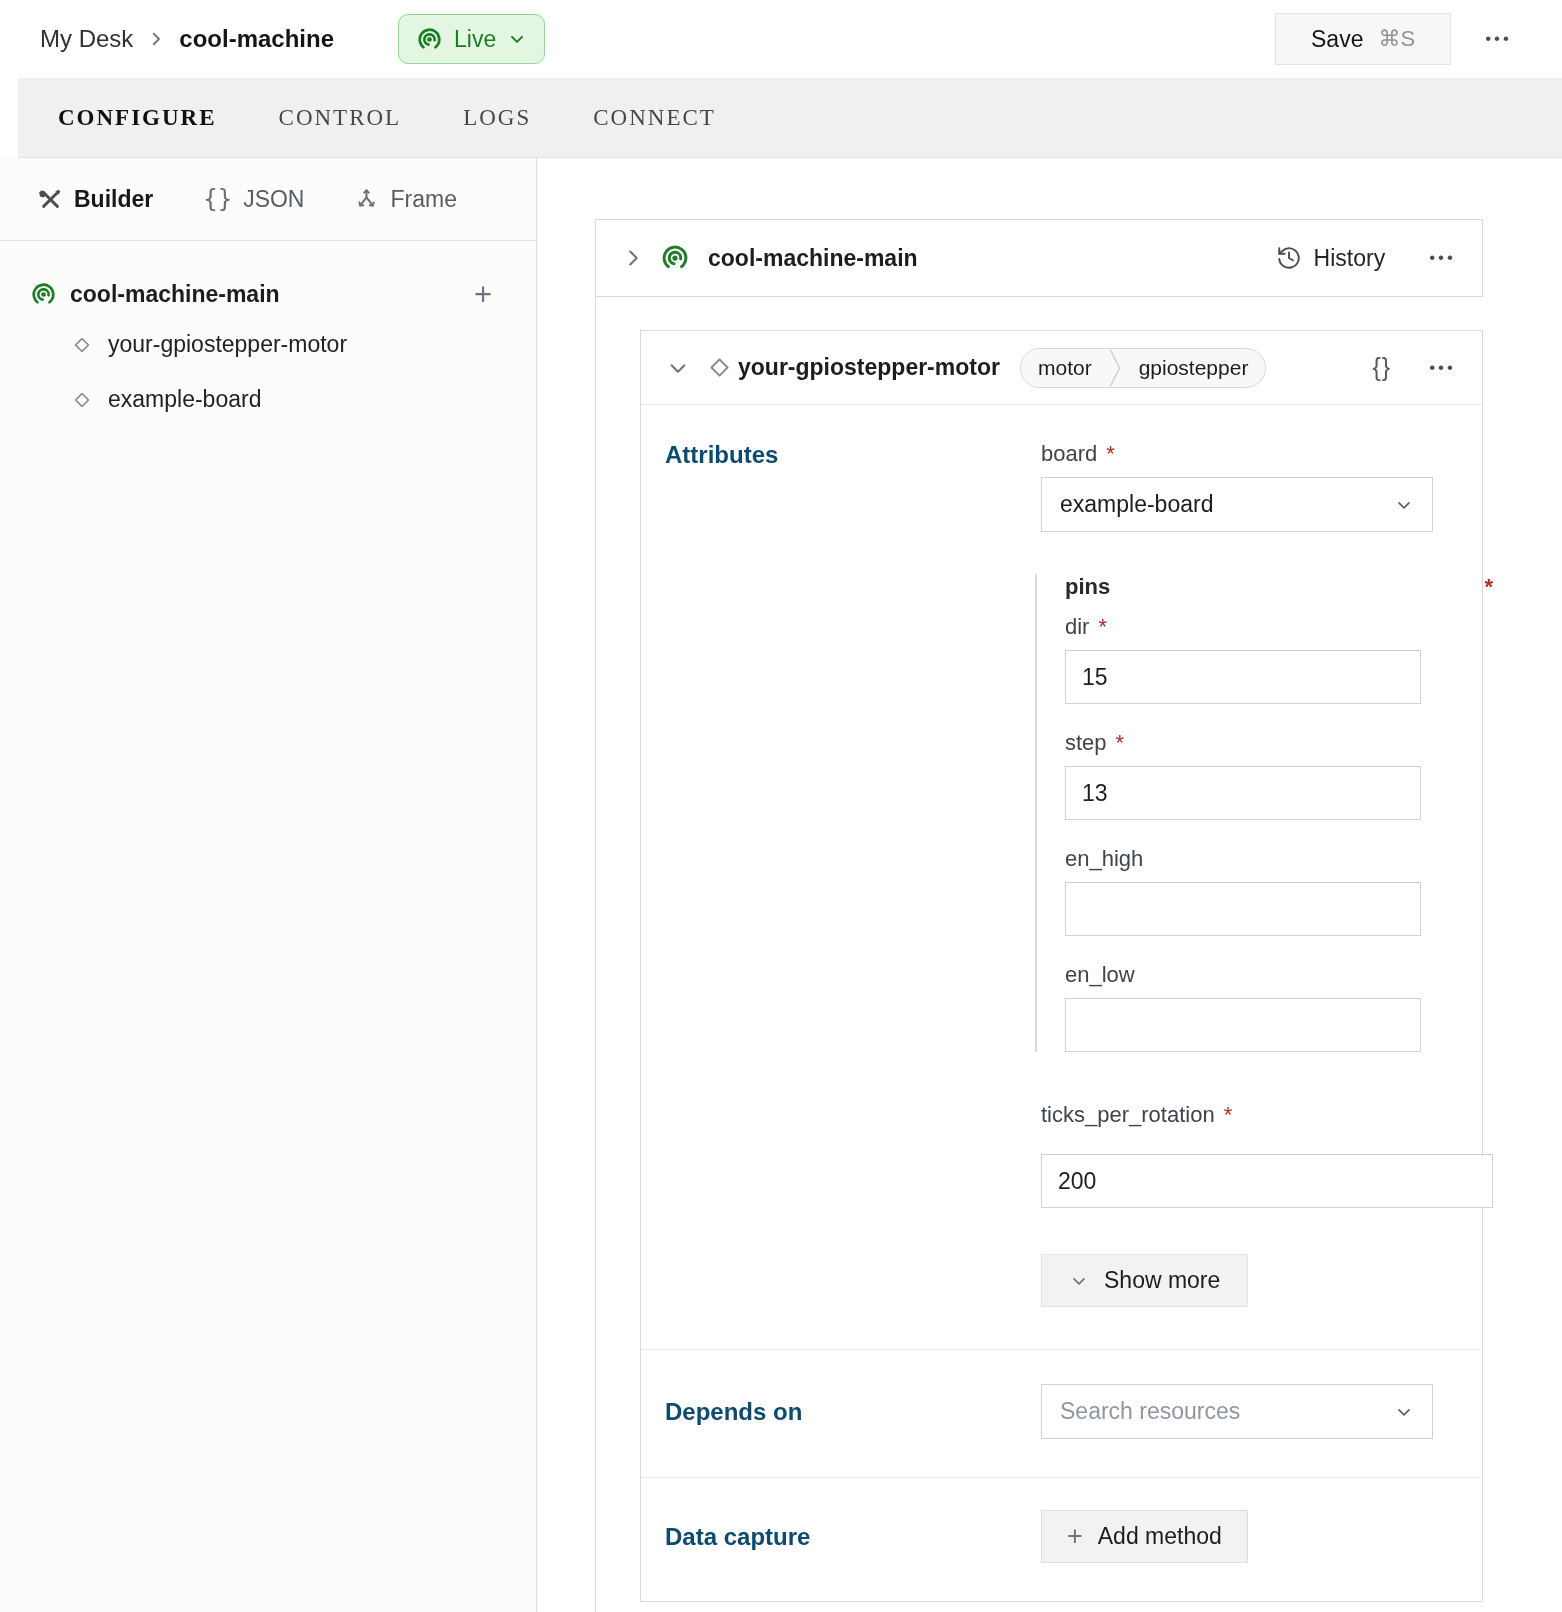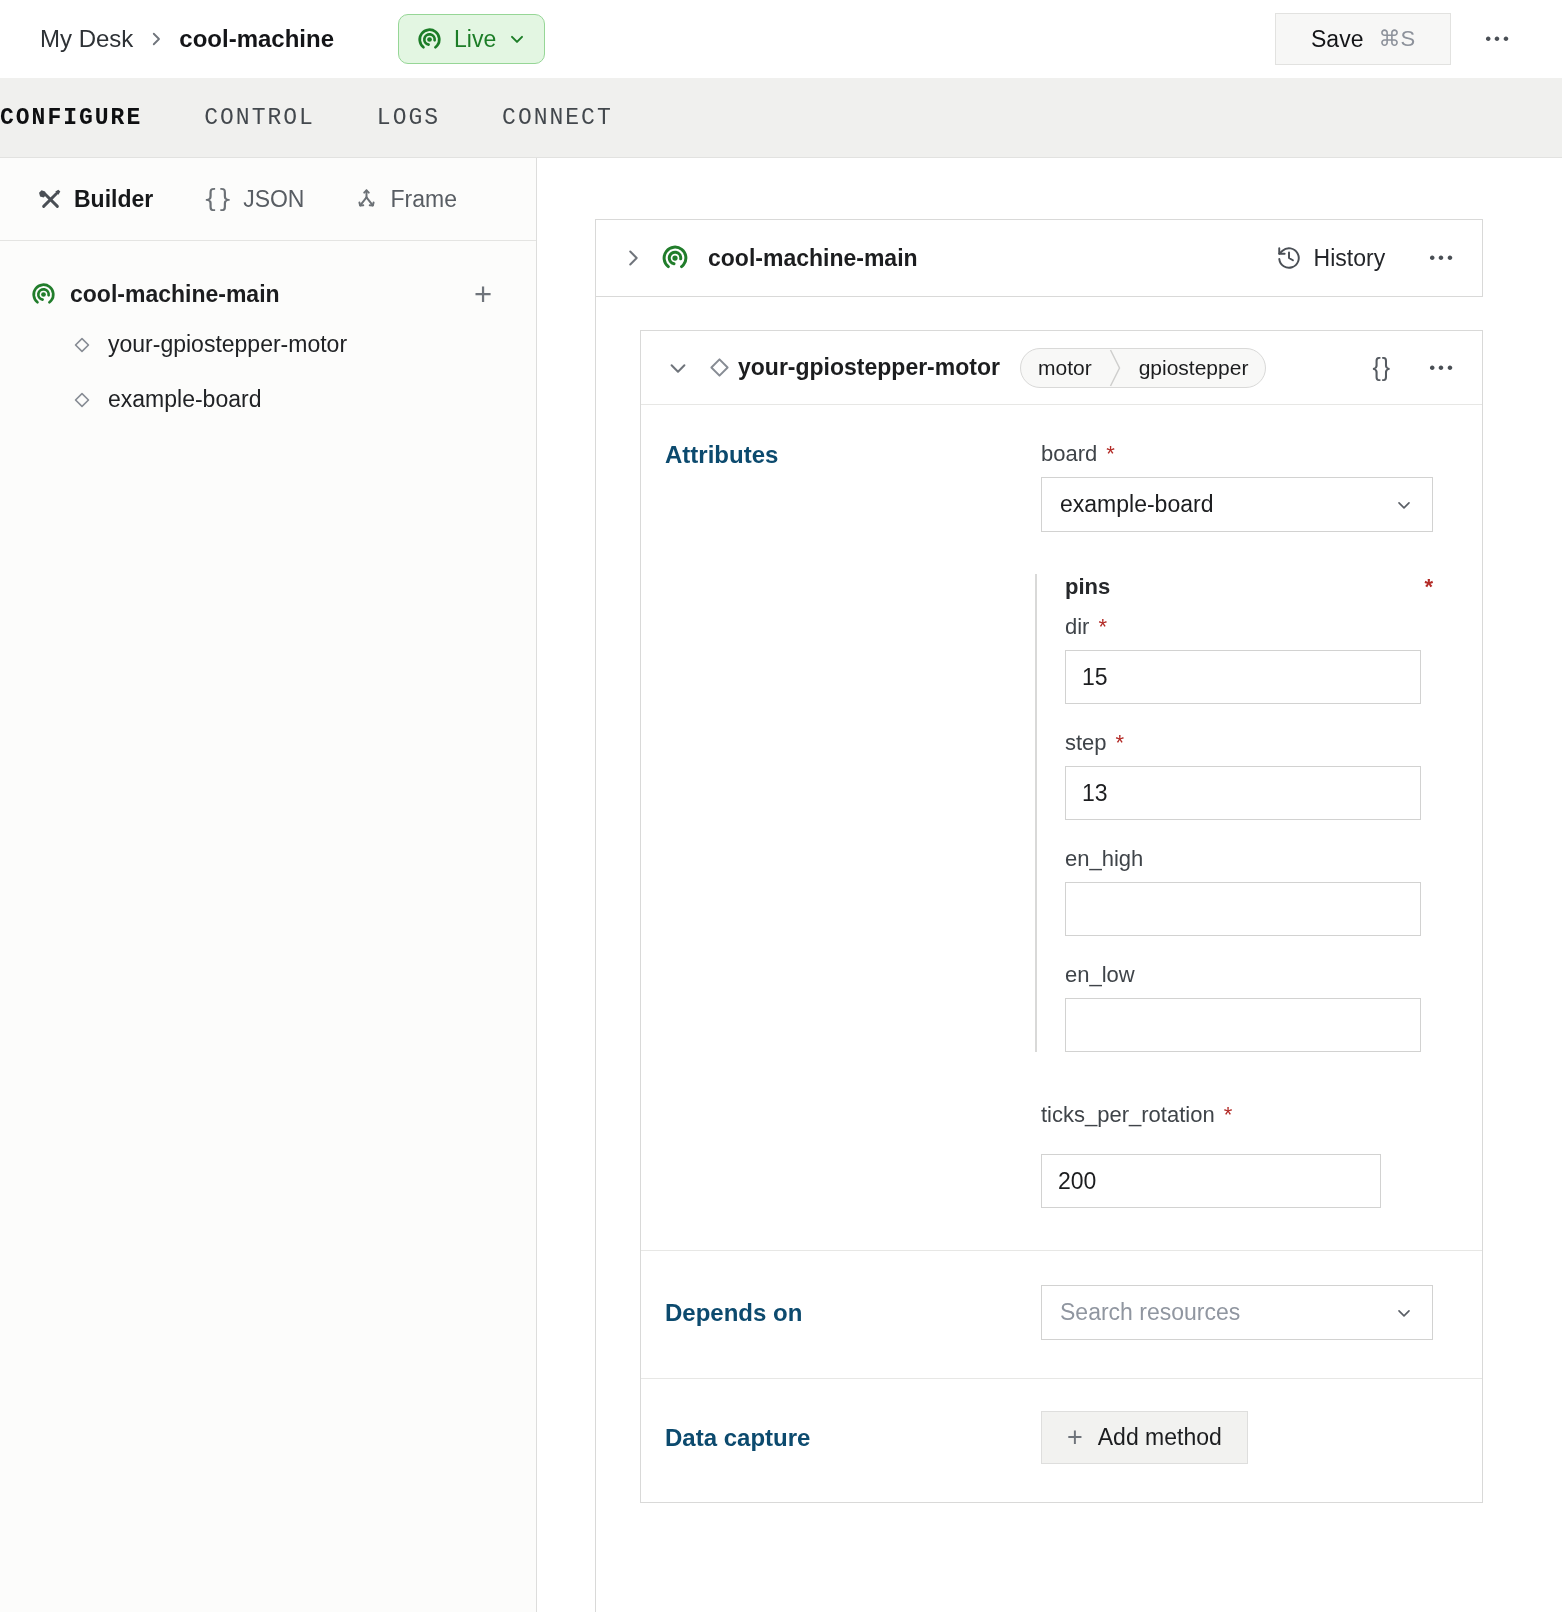--- a/index.html
+++ b/index.html
@@ -16,22 +16,22 @@
     color:#1c7d27; font-size:23px; cursor:pointer; }
   .topbar-right { margin-left:auto; display:flex; align-items:center; gap:34px; }
   .save-btn { display:flex; align-items:center; gap:15px; height:52px; padding:0 35px;
     background:#f7f7f6; border:1px solid #e2e2e0; font-family:inherit; font-size:23px;
     color:#141518; cursor:pointer; }
   .save-shortcut { color:#8d929b; font-size:22px; }
   .dots { color:#4a4f55; font-size:17px; letter-spacing:3px; cursor:pointer; white-space:nowrap; }
 
   
   .tabbar { height:80px; background:#f0f0ee; border-bottom:1px solid #e2e2e0;
-    display:flex; align-items:center; gap:62px;
-    font-family:Liberation Mono, monospace; font-size:23px; letter-spacing:2px; color:#43484d; }
+    display:flex; align-items:center; padding-left:40px; gap:62px;
+    font-family:Liberation Serif, serif; font-size:23px; letter-spacing:2px; color:#43484d;margin-left:18px; }
   .tab { cursor:pointer; }
   .tab.active { font-weight:700; color:#0e0f11; }
 
   
   .content { display:flex; height:1454px;border-radius:26px; }
   .sidebar { width:537px; background:#fcfcfb; border-right:1px solid #dddddc; }
   .view-tabs { height:83px; border-bottom:1px solid #e4e4e2; display:flex; align-items:center;
     padding-left:38px; gap:50px; }
   .view-tab { display:flex; align-items:center; gap:11px; font-size:23px; color:#585d63; cursor:pointer; }
   .view-tab.active { color:#16181a; font-weight:700; }
@@ -66,21 +66,21 @@
   .selectbox { height:55px; width:392px; border:1px solid #d2d2d1; background:#fff; display:flex;
     align-items:center; justify-content:space-between; padding:0 18px; font-size:23px; cursor:pointer; }
   .board-field { margin-bottom:42px; }
   .pins-group { border-left:2px solid #d9d9d8; margin-left:-6px; padding-left:28px; }
   .pins-label { font-weight:700; font-size:22px; color:#26282b; display:flex; gap:9px; margin-bottom:14px;justify-content:space-between; }
   .pin-field { margin-bottom:26px; }
   .text-input { height:54px; border:1px solid #d2d2d1; background:#fff; padding:0 16px;
     font-size:23px; font-family:inherit; color:#1c1d1f; display:block; }
   .pin-field .text-input { width:356px; }
   .ticks-field { margin-top:50px; }
-  .ticks-field .text-input { width:340px;margin-top:26px; }
+  .ticks-field .text-input { width:452px;margin-top:26px; }
   .show-more { margin-top:46px; height:53px; display:inline-flex; align-items:center; gap:15px;
     padding:0 27px; background:#f2f2f0; border:1px solid #e3e3e1; font-family:inherit;
     font-size:23px; color:#1c1d1f; cursor:pointer; }
 
   .section-row { display:grid; grid-template-columns:376px 1fr; align-items:center;
     border-top:1px solid #e7e7e5; padding:34px 50px 38px 24px; }
   .placeholder-text { color:#9096a0; }
   .section-capture { padding:32px 50px 38px 24px; }
   .add-btn { height:53px; display:inline-flex; align-items:center; gap:15px; padding:0 25px;
     background:#f2f2f0; border:1px solid #dededd; font-family:inherit; font-size:23px;
@@ -287,20 +287,26 @@
           </div>
 
           <div class="ticks-field">
             <div class="field-label">
               <span>ticks_per_rotation</span>
               <span class="req">*</span>
             </div>
             <input class="text-input" type="text" value="200" style="">
           </div>
 
+          <button class="show-more">
+            <svg width="20" height="20" viewBox="0 0 24 24">
+                <path d="M6 9.5l6 6 6-6" stroke="#6f747b" stroke-width="2" fill="none" stroke-linecap="round" stroke-linejoin="round"></path>
+              </svg>
+            <span>Show more</span>
+          </button>
         </div>
       </div>
 
       <div class="section-row">
         <div class="section-heading">Depends on</div>
         <div class="selectbox">
           <span class="placeholder-text">Search resources</span>
           <svg width="20" height="20" viewBox="0 0 24 24">
               <path d="M6 9.5l6 6 6-6" stroke="#5a5f66" stroke-width="2" fill="none" stroke-linecap="round" stroke-linejoin="round"></path>
             </svg>

